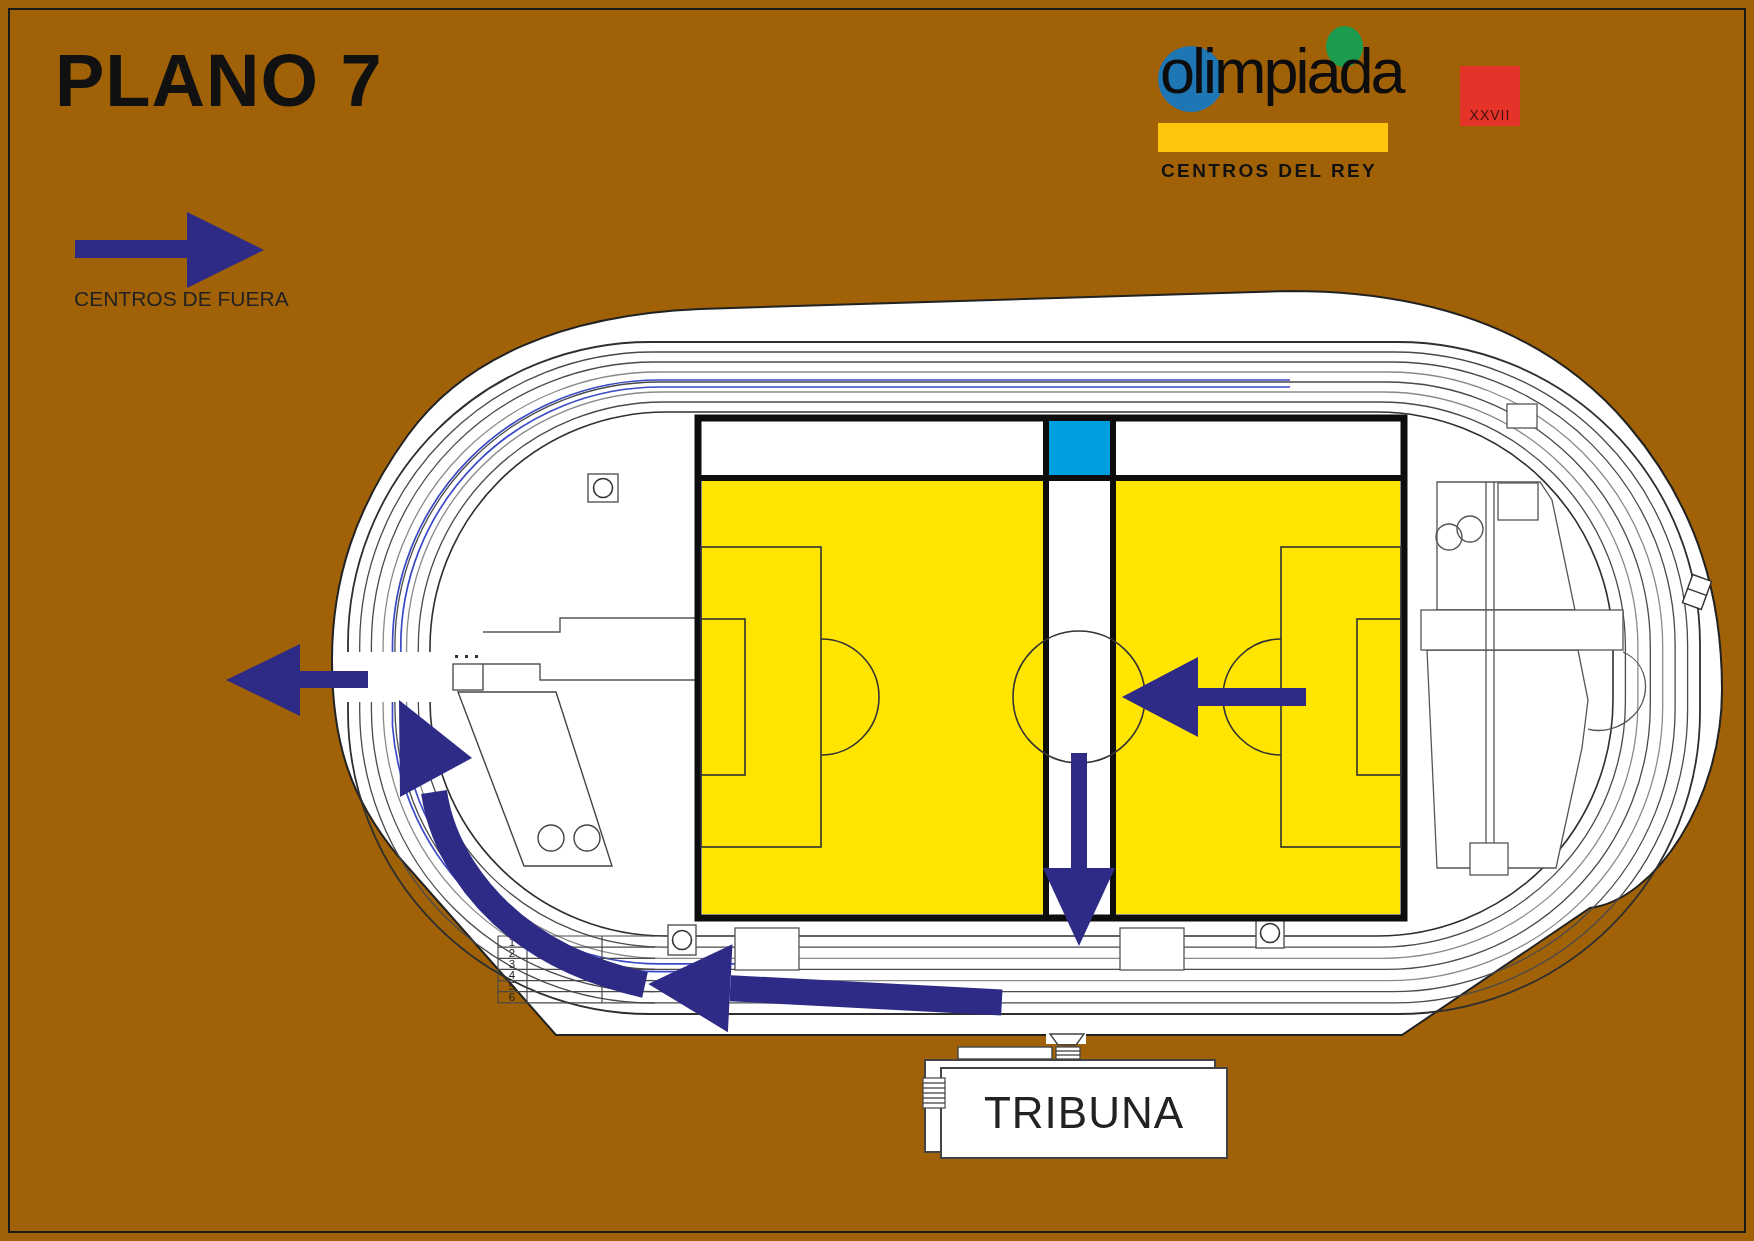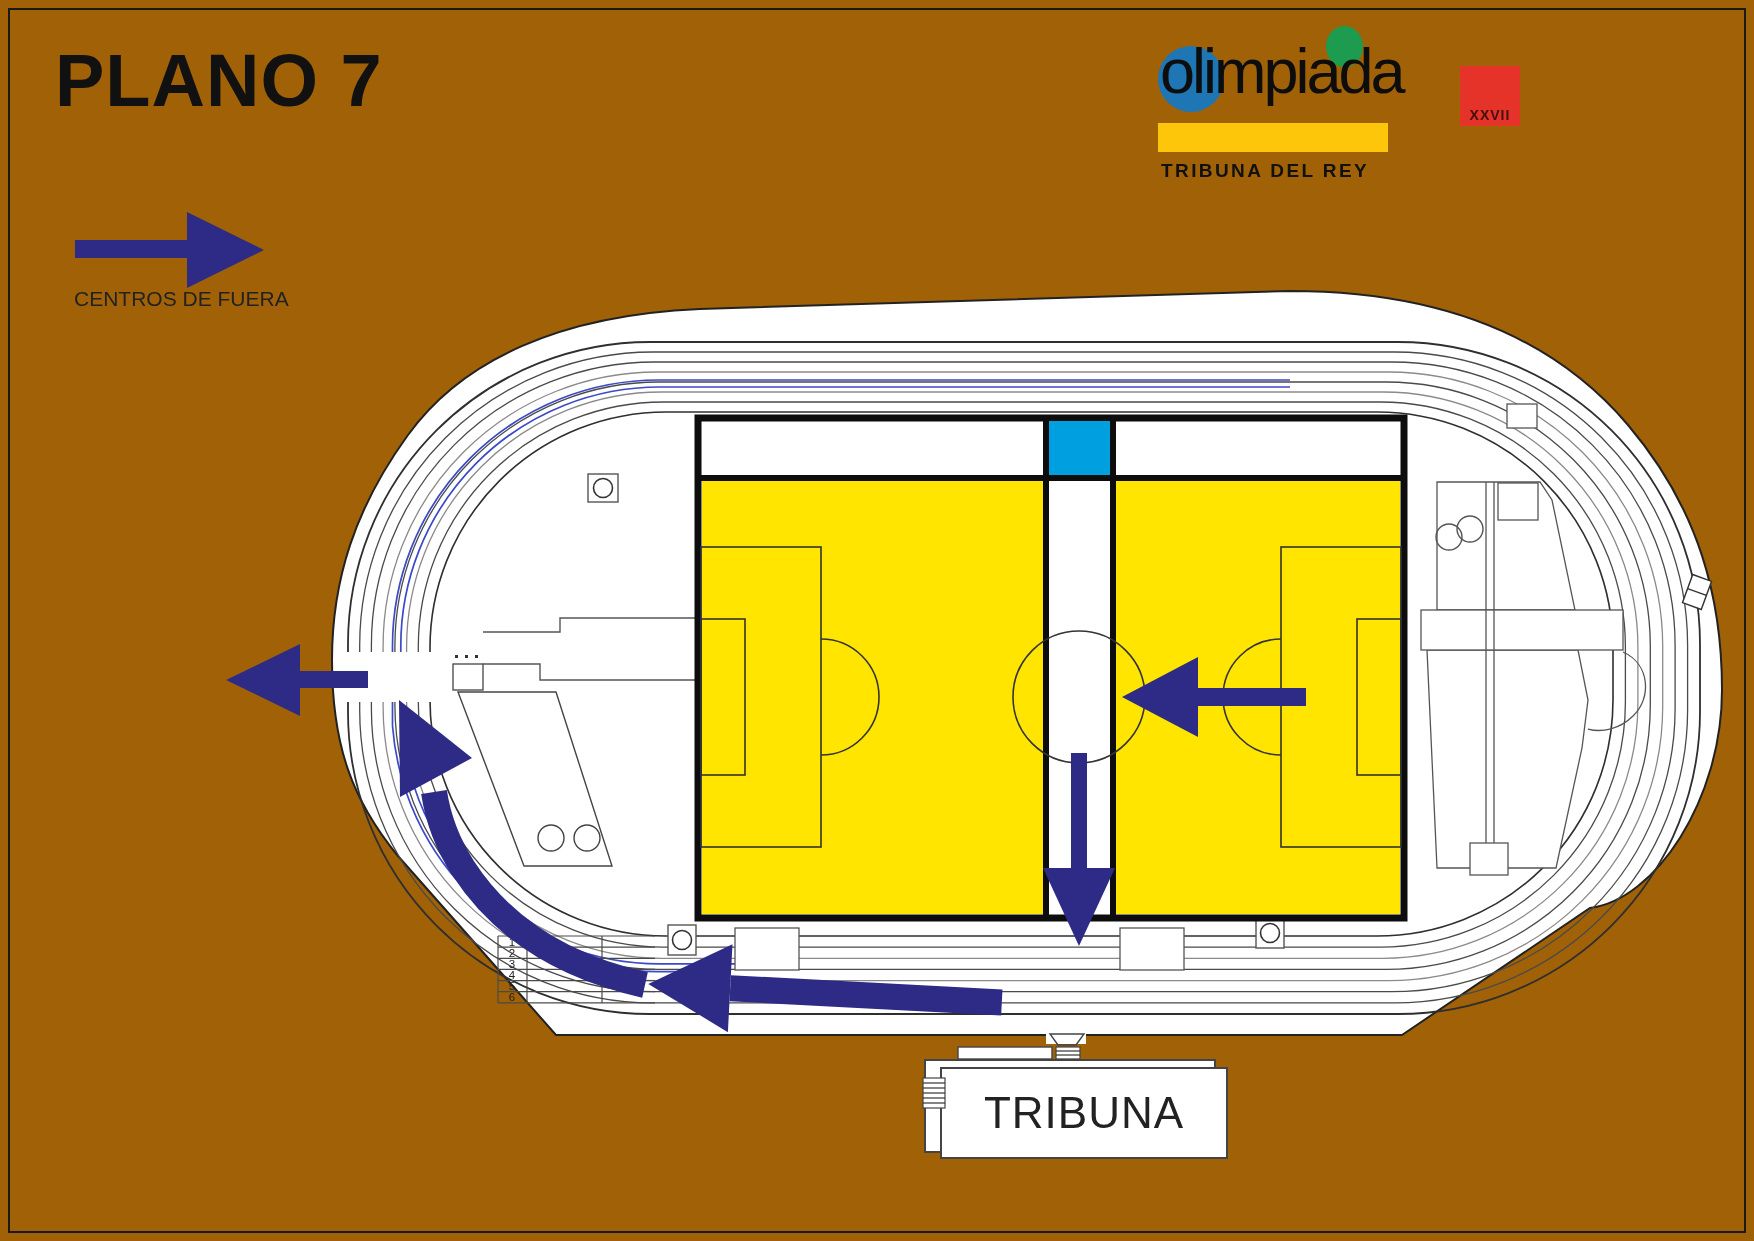--- a/index.html
+++ b/index.html
@@ -7,21 +7,21 @@
         font-family:"Liberation Sans",sans-serif;color:#111;}
   .frame{position:absolute;left:8px;top:8px;right:8px;bottom:8px;border:2.5px solid #1a1a1a;}
   .plan-title{position:absolute;left:55px;top:44px;font-size:74px;font-weight:800;letter-spacing:1px;line-height:1;}
   .plan-subtitle{position:absolute;left:572px;top:58px;font-size:54px;font-weight:800;letter-spacing:0px;line-height:1;}
   .logo{position:absolute;left:1158px;top:26px;width:400px;height:160px;}
   .logo .dot{position:absolute;border-radius:50%;}
   .logo .blue-dot{left:0px;top:20px;width:66px;height:66px;}
   .logo .green-dot{left:168px;top:0px;width:37px;height:41px;}
   .logo .red-box{position:absolute;left:302px;top:40px;width:60px;height:60px;}
   .logo .edition{position:absolute;left:302px;top:81px;width:60px;text-align:center;
-                 font-size:14px;font-weight:700;color:#44100d;letter-spacing:1px;}
+                 font-size:14px;font-weight:400;color:#44100d;letter-spacing:1px;}
   .logo .w1{position:absolute;left:2px;top:14px;font-size:63px;font-weight:400;letter-spacing:-3px;line-height:1;color:#0d0d0d;}
   .logo .band{position:absolute;left:0px;top:97px;width:230px;height:29px;}
   .logo .w2{position:absolute;left:2px;top:74px;font-size:56px;font-weight:700;letter-spacing:-1px;line-height:1;color:#0d0d0d;}
   .logo .w3{position:absolute;left:3px;top:134px;font-size:19px;font-weight:700;letter-spacing:2.4px;color:#111;}
   svg{position:absolute;left:0;top:0;font-family:"Liberation Sans",sans-serif;}
   svg text{fill:#222;}
 </style>
 </head>
 <body>
 
@@ -29,21 +29,21 @@
   <div class="frame"></div>
 
   <div class="plan-title">PLANO 7</div>
 
   <div class="logo">
     <div class="dot blue-dot" style="background: rgb(31, 118, 180);"></div>
     <div class="dot green-dot" style="background: rgb(29, 155, 78);"></div>
     <div class="red-box" style="background: rgb(230, 51, 41);"></div>
     <span class="w1">olimpiada</span>
     <div class="band" style="background: rgb(253, 198, 10);"></div>
-    <span class="w3">TRIBUNA DEL REY</span>
+    <span class="w3">CENTROS DEL REY</span>
     <span class="edition">XXVII</span>
   </div>
 
   <svg width="1754" height="1241" viewBox="0 0 1754 1241">
 
     <g>
       <rect x="75" y="240" width="114" height="18" fill="#2d2b85"></rect>
       <polygon points="187,212 187,288 264,250" fill="#2d2b85"></polygon>
     </g>
     <text x="74" y="306" font-size="21">CENTROS DE FUERA</text>

